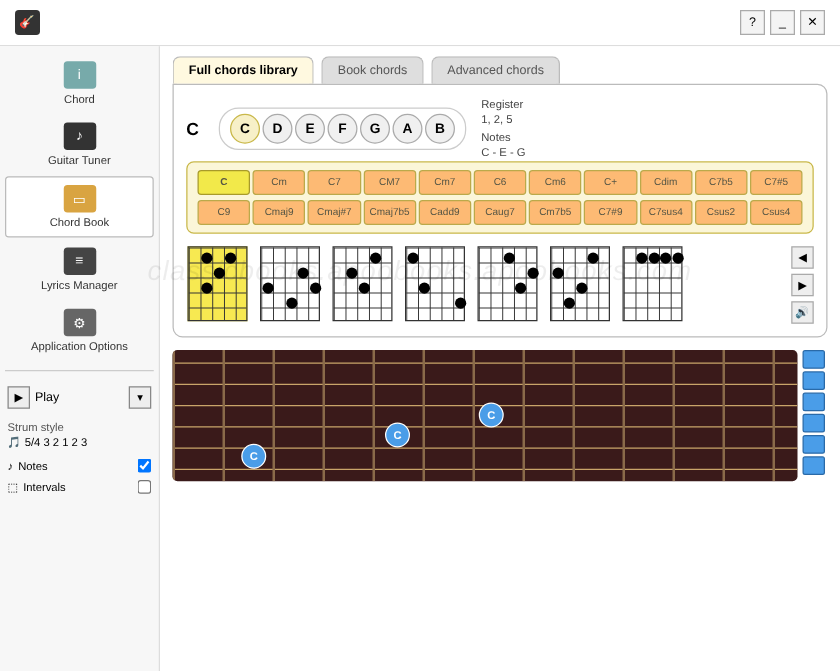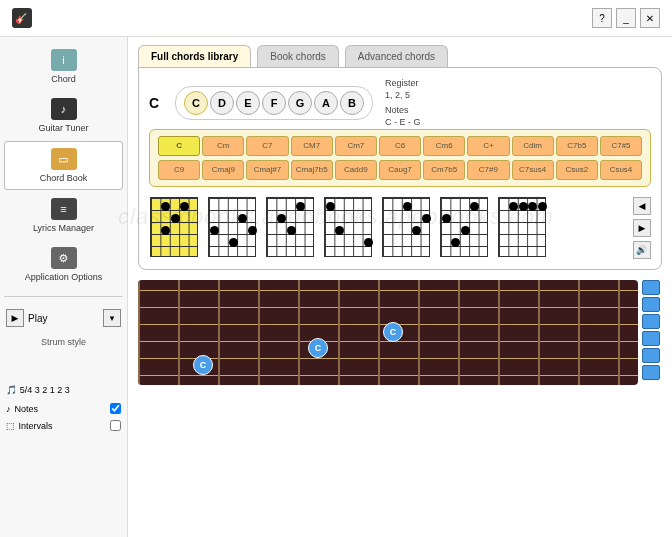--- a/index.html
+++ b/index.html
@@ -17,22 +17,22 @@
 .sb-item.active { background: #fff; border: 1px solid #bbb; }
 .sb-icon { width: 26px; height: 22px; background: #999; border-radius: 3px; margin-bottom: 3px; display:flex;align-items:center;justify-content:center;color:#fff;font-size:11px;}
 .sb-item:nth-child(1) .sb-icon{background:#7aa;}
 .sb-item:nth-child(2) .sb-icon{background:#333;}
 .sb-item:nth-child(3) .sb-icon{background:#d9a441;}
 .sb-item:nth-child(4) .sb-icon{background:#444;}
 .sb-item:nth-child(5) .sb-icon{background:#666;}
 .sb-sep { height: 1px; background: #ccc; margin: 6px 0; }
 .play-row { display:flex; align-items:center; gap:4px; font-size:10px; padding:4px 2px;}
 .play-btn { width: 18px; height: 18px; border:1px solid #888; background:#eee; display:flex;align-items:center;justify-content:center; font-size:9px; cursor:pointer;}
-.sb-label { font-size: 9px; color:#555; padding: 4px 2px 0 2px; text-align: center; }
-.sb-val { font-size: 9px; padding: 0 2px 4px 2px; margin-top: 36px; }
+.sb-label { font-size: 9px; color:#555; padding: 4px 2px 0 2px; }
+.sb-val { font-size: 9px; padding: 0 2px 4px 2px; }
 .sb-check { display:flex; align-items:center; gap:4px; font-size:9px; padding:2px;}
 .sb-check input { width:11px; height:11px;}
 .main { flex: 1; display: flex; flex-direction: column; padding: 8px 10px; background:#fff; min-width:0;}
 .tabs { display: flex; gap: 6px; }
 .tab { padding: 5px 12px; background: #dedede; border: 1px solid #bbb; border-bottom: none; border-radius: 6px 6px 0 0; font-size: 10px; cursor:pointer; color:#555;}
 .tab.active { background: #fff9e0; font-weight: bold; color:#000;}
 .panel { border: 1px solid #bbb; border-radius: 0 8px 8px 8px; padding: 10px; background:#fff; }
 .root-row { display:flex; align-items:center; gap:12px; }
 .pill-row { display: flex; gap: 2px; background:#fff; border:1px solid #ccc; border-radius: 16px; padding: 4px 8px; }
 .pill { width: 24px; height: 24px; border-radius: 50%; border:1px solid #aaa; background:#f0f0f0; display:flex;align-items:center;justify-content:center; font-size:11px; font-weight:bold; cursor:pointer;}

